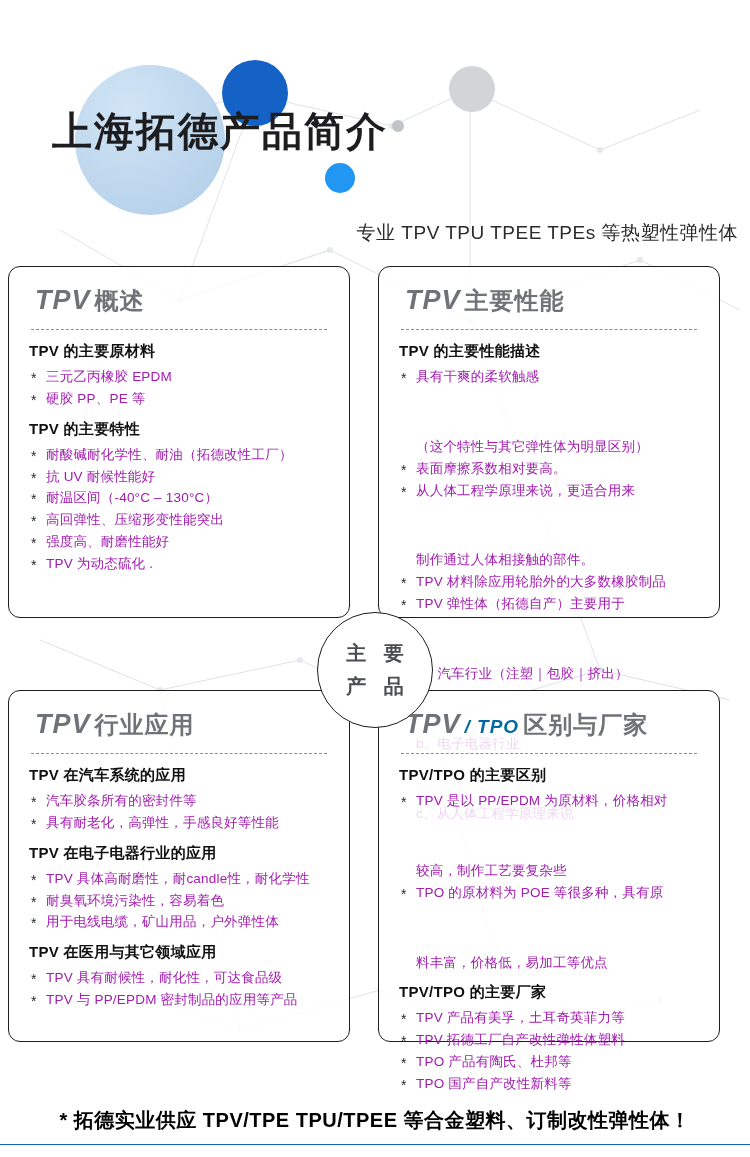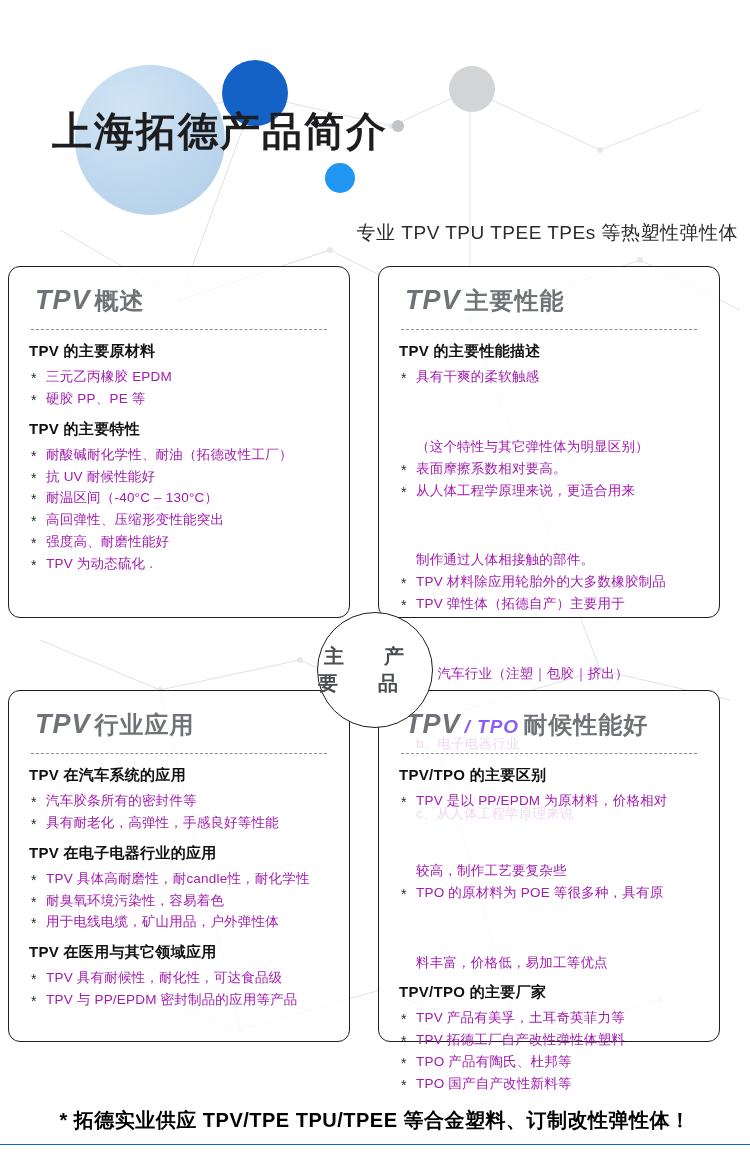--- a/index.html
+++ b/index.html
@@ -55,21 +55,21 @@
   .card-head {
     font-size: 27px; font-weight: bold; font-style: italic;
     color: #6f7276; letter-spacing: 1px;
     display: flex; align-items: baseline; gap: 4px;
     padding-left: 6px;
   }
   .card-head .cn {
     font-style: normal; font-weight: bold; font-size: 24px; color: #6f7276;
   }
   .card-head.small-tpo .tpo {
-    font-size: 19px; font-style: italic; font-weight: bold; color: #8b5cf6;
+    font-size: 19px; font-style: italic; font-weight: bold; color: #0369a1;
   }
   .divider {
     border-top: 1.4px dashed #8b8e92;
     margin: 12px 2px 12px 2px;
   }
   .sect-title {
     font-size: 15px; font-weight: bold; color: #111; margin: 10px 0 5px 0;
     letter-spacing: .3px;
   }
   .sect-title:first-of-type { margin-top: 2px; }
@@ -87,21 +87,21 @@
   
   .center-badge {
     position: absolute;
     left: 50%; transform: translateX(-50%);
     top: 612px;
     width: 116px; height: 116px;
     border-radius: 50%;
     border: 1.6px solid #1d1d1f;
     background: #ffffff;
     z-index: 5;
-    display: flex; flex-direction: row;
+    display: flex; flex-direction: column;
     align-items: center; justify-content: center;
     gap: 6px;
   }
   .center-badge span {
     font-size: 20px; font-weight: bold; color: #4a4d51; letter-spacing: 6px;
     text-indent: 6px;
   }
 
   
   .footer {
@@ -241,21 +241,21 @@
       <ul class="items">
         <li>TPV 具有耐候性，耐化性，可达食品级</li>
         <li>TPV 与 PP/EPDM 密封制品的应用等产品</li>
       </ul>
     </div>
 
     <div class="card">
       <div class="card-head small-tpo">
         <span>TPV</span>
         <span class="tpo">/ TPO</span>
-        <span class="cn">耐候性能好</span>
+        <span class="cn">区别与厂家</span>
       </div>
       <div class="divider"></div>
 
       <div class="sect-title">TPV/TPO 的主要区别</div>
       <ul class="items">
         <li>TPV 是以 PP/EPDM 为原材料，价格相对</li>
         <li class="noast">较高，制作工艺要复杂些</li>
         <li>TPO 的原材料为 POE 等很多种，具有原</li>
         <li class="noast">料丰富，价格低，易加工等优点</li>
       </ul>

